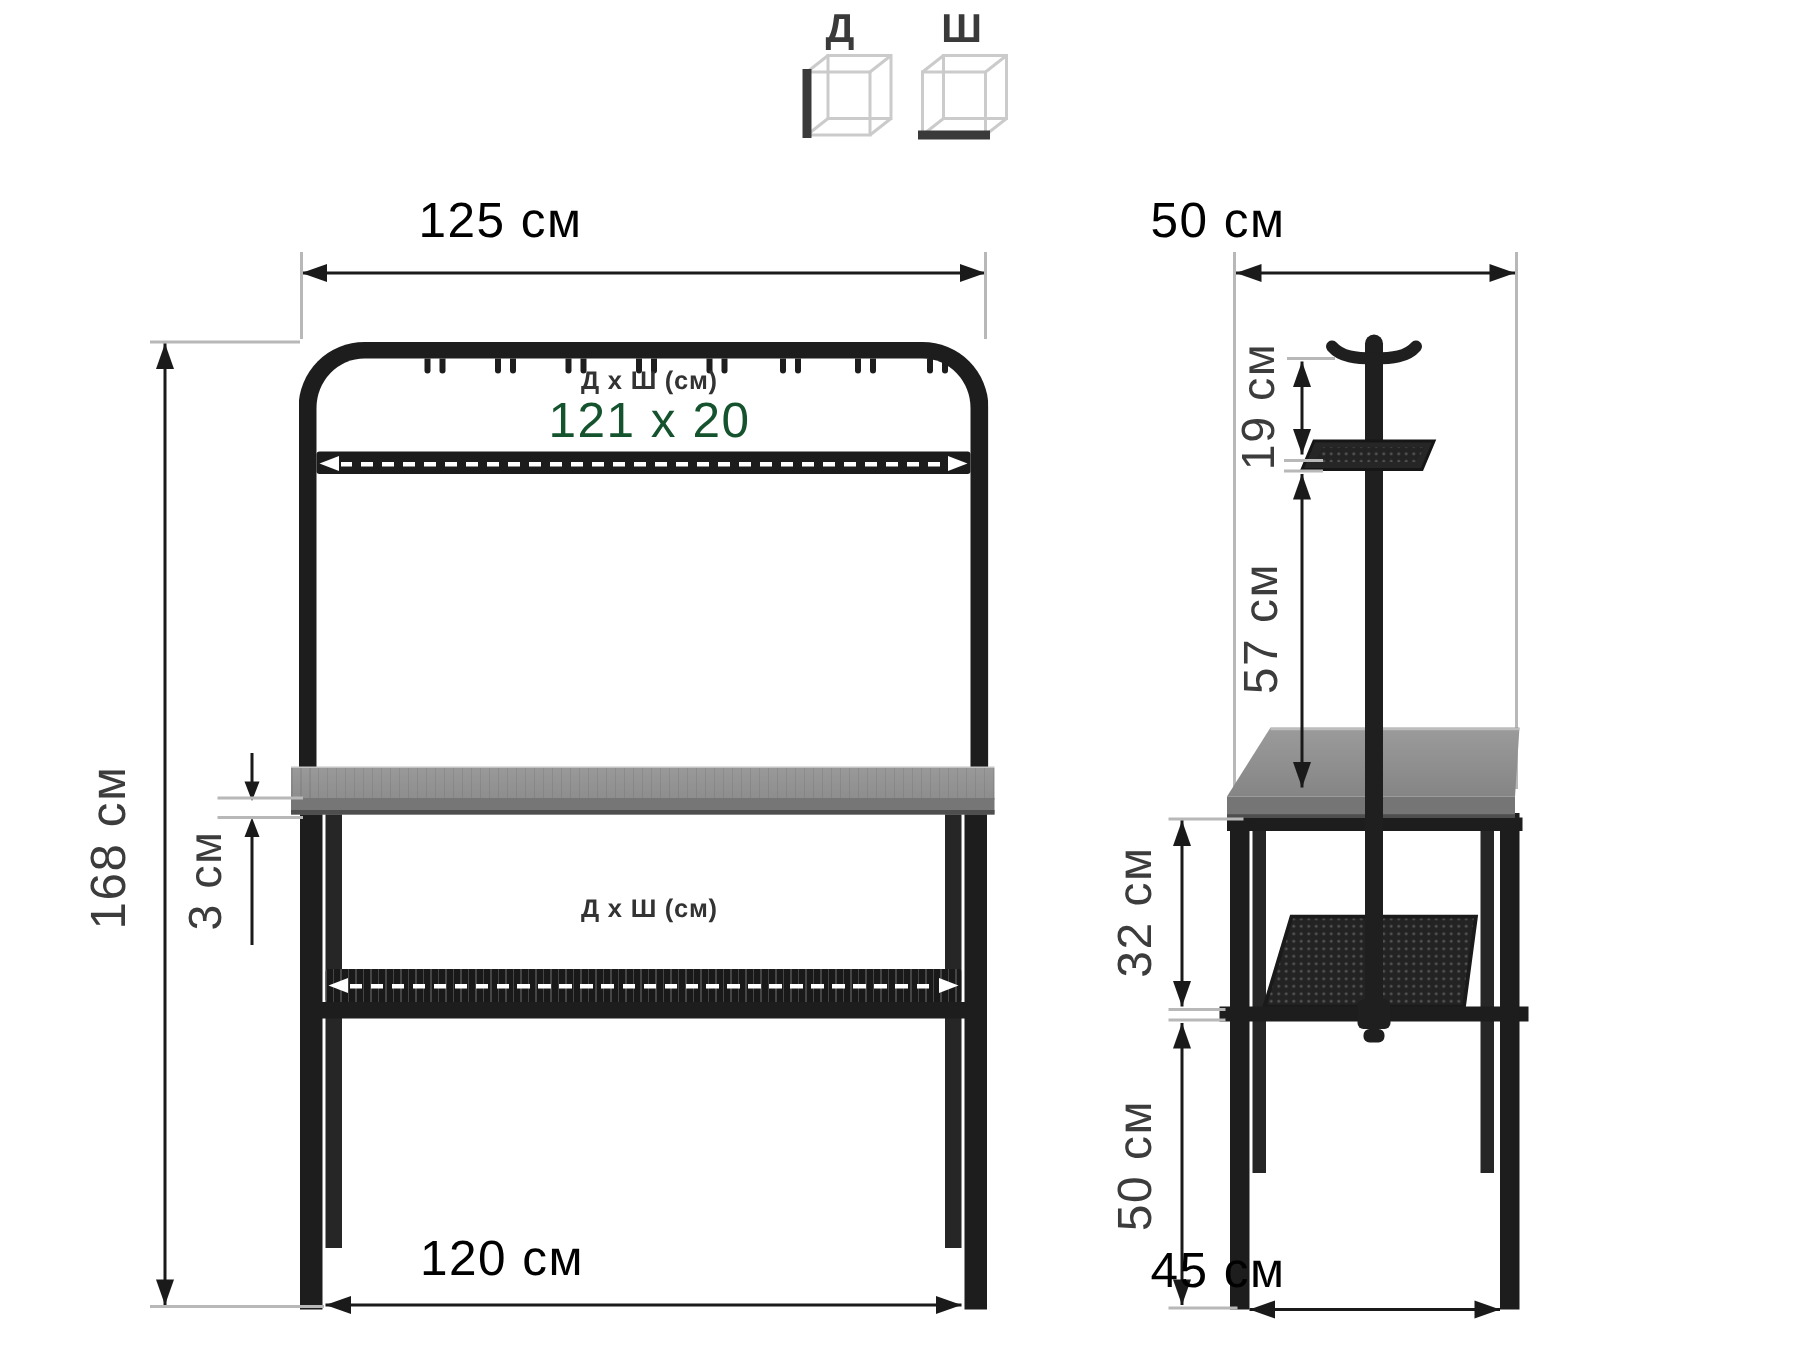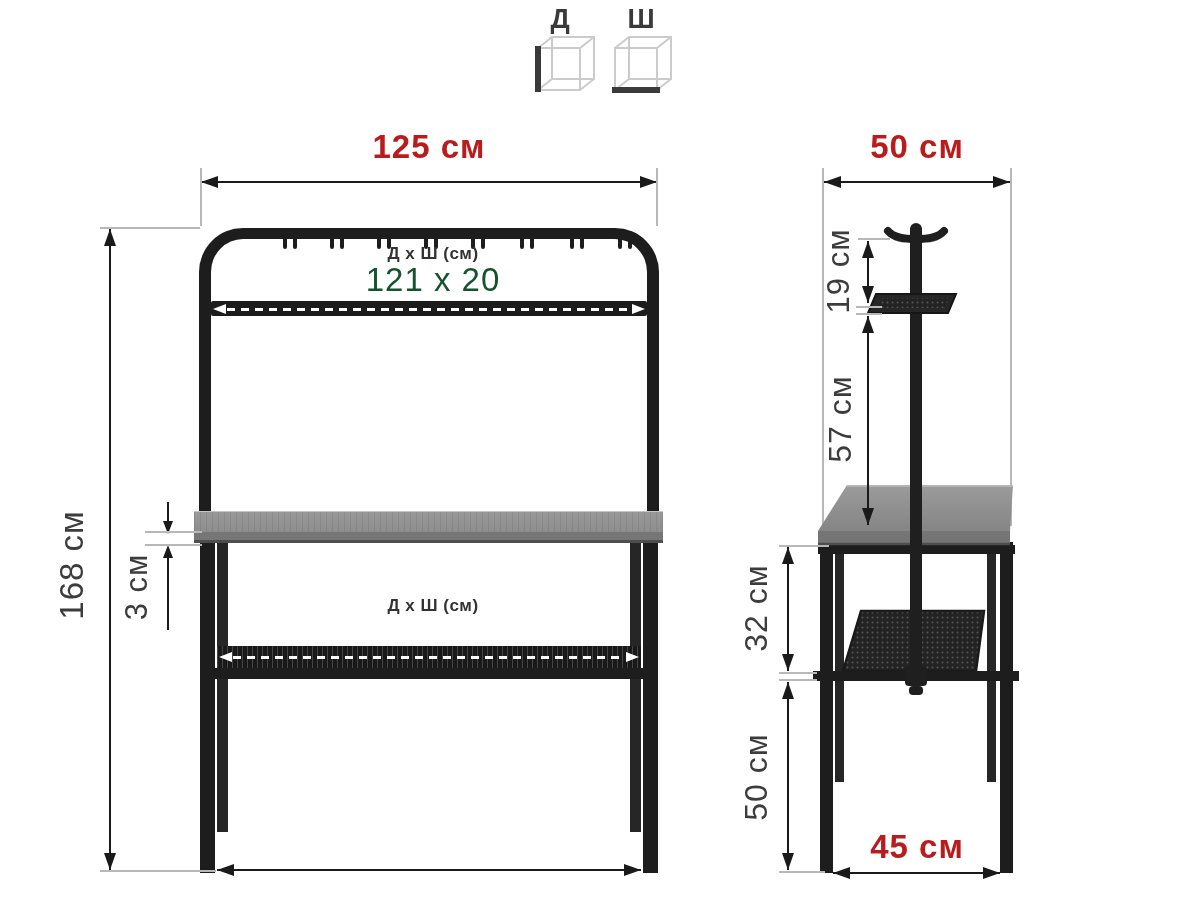--- a/index.html
+++ b/index.html
@@ -1,20 +1,20 @@
 <!DOCTYPE html>
 <html><head>
 <meta charset="utf-8">
 <style>
   html,body{margin:0;padding:0;background:#fff;}
   .canvas{position:relative;width:1200px;height:900px;background:#ffffff;overflow:hidden;
           font-family:"Liberation Sans","DejaVu Sans",sans-serif;}
   .abs{position:absolute;}
   
-  .lbl{position:absolute;color:#b91c1c;text-align:center;font-weight:700;letter-spacing:1px;}
+  .lbl{position:absolute;color:#000000;font-weight:400;letter-spacing:1px;}
   .lbl-big{font-size:33px;}
   .rlabel{position:absolute;color:#3c3c3c;text-align:center;font-weight:300;letter-spacing:1px;
           transform:rotate(-90deg);white-space:nowrap;}
   .shelf-hdr{position:absolute;color:#333;font-size:17px;font-weight:bold;text-align:center;letter-spacing:.5px;}
   .shelf-val{position:absolute;color:#14532d;font-size:33px;font-weight:300;text-align:center;letter-spacing:1px;}
   .cube-lbl{position:absolute;color:#3a3a3a;font-size:27px;font-weight:bold;text-align:center;}
   
   .dim-h{position:absolute;height:2px;background:#1a1a1a;}
   .dim-h::before{content:"";position:absolute;left:0;top:-5px;width:0;height:0;
       border-top:6px solid transparent;border-bottom:6px solid transparent;border-right:17px solid #1a1a1a;}
@@ -127,20 +127,21 @@
 
   <div class="shelf-hdr" style="left:283px;top:596px;width:300px;">Д х Ш (см)</div>
 
   <div class="strip mesh-hatch" style="left:217px;top:646px;width:424px;height:22px;">
     <div class="dash"></div>
     <div class="wtri wtri-l"></div>
     <div class="wtri wtri-r"></div>
   </div>
   <div class="bar" style="left:202px;top:668px;width:454px;height:11px;"></div>
 
+  <div class="lbl lbl-big" style="left:280px;top:820px;width:300px;">120 см</div>
   <div class="dim-h" style="left:217px;top:869px;width:424px;"></div>
 
   <div class="ext-h" style="left:100px;top:227px;width:100px;"></div>
   <div class="ext-h" style="left:100px;top:870px;width:116px;"></div>
   <div class="dim-v" style="left:109px;top:229px;height:641px;"></div>
   <div class="rlabel" style="left:-37px;top:545px;width:220px;height:40px;font-size:33px;">168 см</div>
 
   <div class="stem-v" style="left:167px;top:502px;height:20px;"></div>
   <div class="tri-down" style="left:163px;top:521px;"></div>
   <div class="ext-h" style="left:145px;top:531px;width:57px;"></div>

